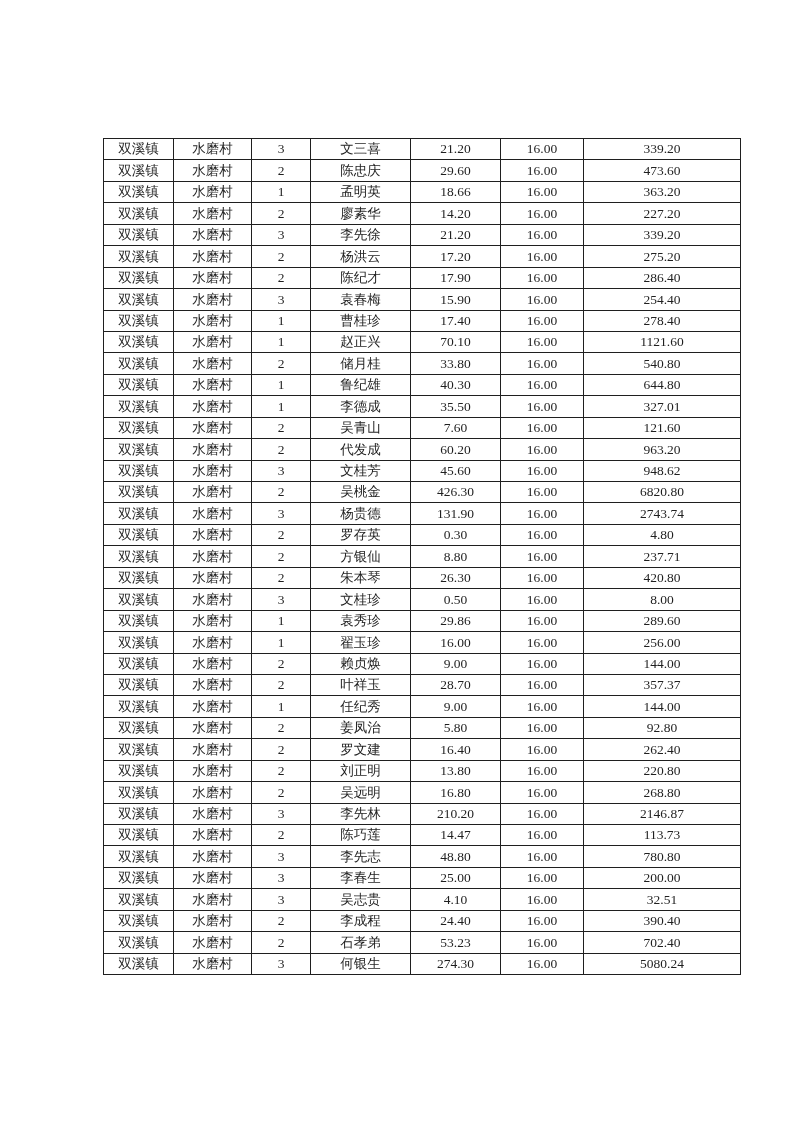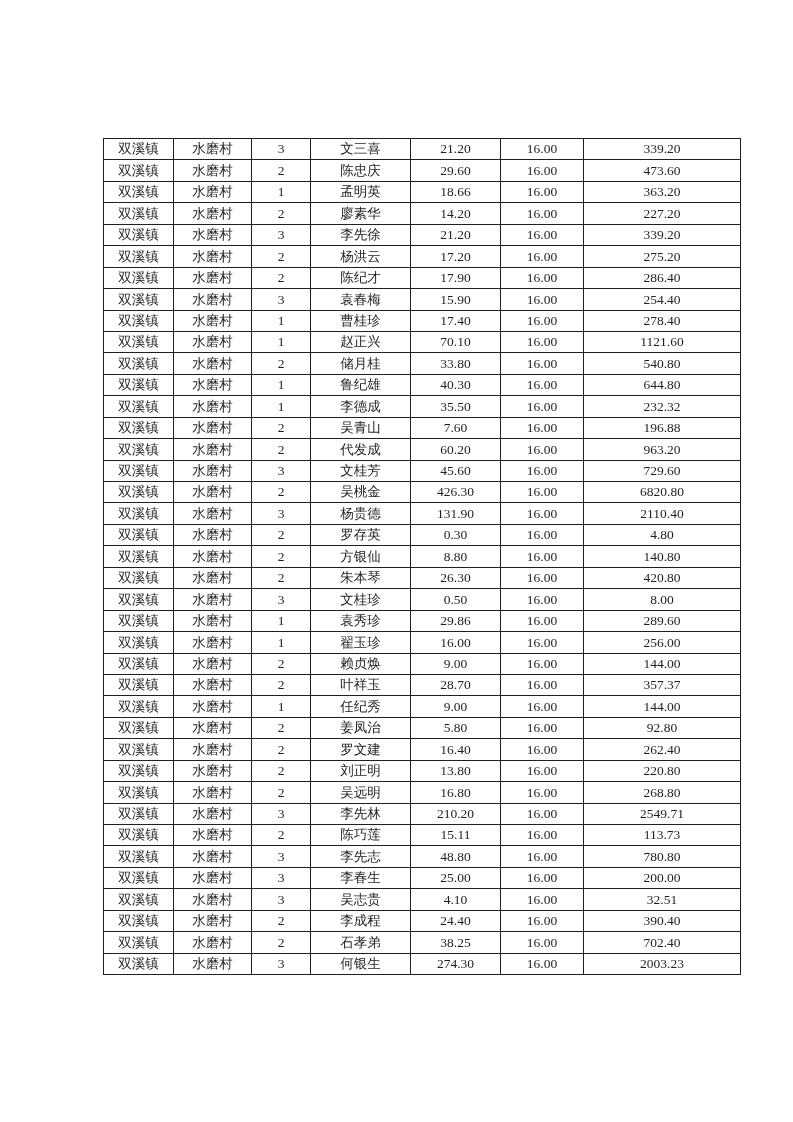--- a/index.html
+++ b/index.html
@@ -168,84 +168,84 @@
           <td>16.00</td>
           <td>644.80</td>
         </tr>
         <tr>
           <td>双溪镇</td>
           <td>水磨村</td>
           <td>1</td>
           <td>李德成</td>
           <td>35.50</td>
           <td>16.00</td>
-          <td>232.32</td>
+          <td>327.01</td>
         </tr>
         <tr>
           <td>双溪镇</td>
           <td>水磨村</td>
           <td>2</td>
           <td>吴青山</td>
           <td>7.60</td>
           <td>16.00</td>
-          <td>196.88</td>
+          <td>121.60</td>
         </tr>
         <tr>
           <td>双溪镇</td>
           <td>水磨村</td>
           <td>2</td>
           <td>代发成</td>
           <td>60.20</td>
           <td>16.00</td>
           <td>963.20</td>
         </tr>
         <tr>
           <td>双溪镇</td>
           <td>水磨村</td>
           <td>3</td>
           <td>文桂芳</td>
           <td>45.60</td>
           <td>16.00</td>
-          <td>729.60</td>
+          <td>948.62</td>
         </tr>
         <tr>
           <td>双溪镇</td>
           <td>水磨村</td>
           <td>2</td>
           <td>吴桃金</td>
           <td>426.30</td>
           <td>16.00</td>
           <td>6820.80</td>
         </tr>
         <tr>
           <td>双溪镇</td>
           <td>水磨村</td>
           <td>3</td>
           <td>杨贵德</td>
           <td>131.90</td>
           <td>16.00</td>
-          <td>2110.40</td>
+          <td>2743.74</td>
         </tr>
         <tr>
           <td>双溪镇</td>
           <td>水磨村</td>
           <td>2</td>
           <td>罗存英</td>
           <td>0.30</td>
           <td>16.00</td>
           <td>4.80</td>
         </tr>
         <tr>
           <td>双溪镇</td>
           <td>水磨村</td>
           <td>2</td>
           <td>方银仙</td>
           <td>8.80</td>
           <td>16.00</td>
-          <td>140.80</td>
+          <td>237.71</td>
         </tr>
         <tr>
           <td>双溪镇</td>
           <td>水磨村</td>
           <td>2</td>
           <td>朱本琴</td>
           <td>26.30</td>
           <td>16.00</td>
           <td>420.80</td>
         </tr>
@@ -339,28 +339,28 @@
           <td>16.00</td>
           <td>268.80</td>
         </tr>
         <tr>
           <td>双溪镇</td>
           <td>水磨村</td>
           <td>3</td>
           <td>李先林</td>
           <td>210.20</td>
           <td>16.00</td>
-          <td>2549.71</td>
+          <td>2146.87</td>
         </tr>
         <tr>
           <td>双溪镇</td>
           <td>水磨村</td>
           <td>2</td>
           <td>陈巧莲</td>
-          <td>15.11</td>
+          <td>14.47</td>
           <td>16.00</td>
           <td>113.73</td>
         </tr>
         <tr>
           <td>双溪镇</td>
           <td>水磨村</td>
           <td>3</td>
           <td>李先志</td>
           <td>48.80</td>
           <td>16.00</td>
@@ -391,28 +391,28 @@
           <td>李成程</td>
           <td>24.40</td>
           <td>16.00</td>
           <td>390.40</td>
         </tr>
         <tr>
           <td>双溪镇</td>
           <td>水磨村</td>
           <td>2</td>
           <td>石孝弟</td>
-          <td>38.25</td>
+          <td>53.23</td>
           <td>16.00</td>
           <td>702.40</td>
         </tr>
         <tr>
           <td>双溪镇</td>
           <td>水磨村</td>
           <td>3</td>
           <td>何银生</td>
           <td>274.30</td>
           <td>16.00</td>
-          <td>2003.23</td>
+          <td>5080.24</td>
         </tr>
       </tbody>
   </table>
 </div>
 
 </body></html>

